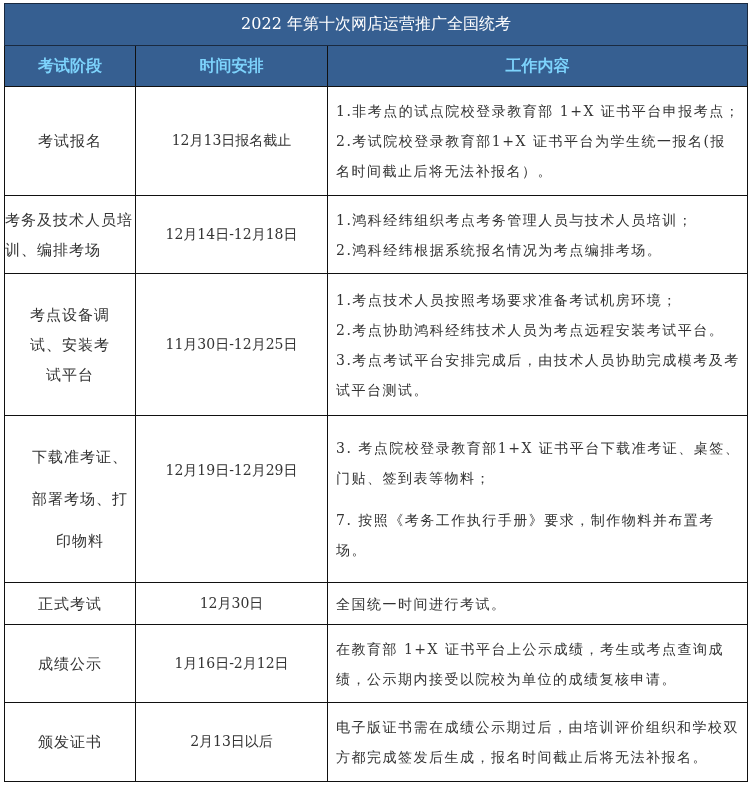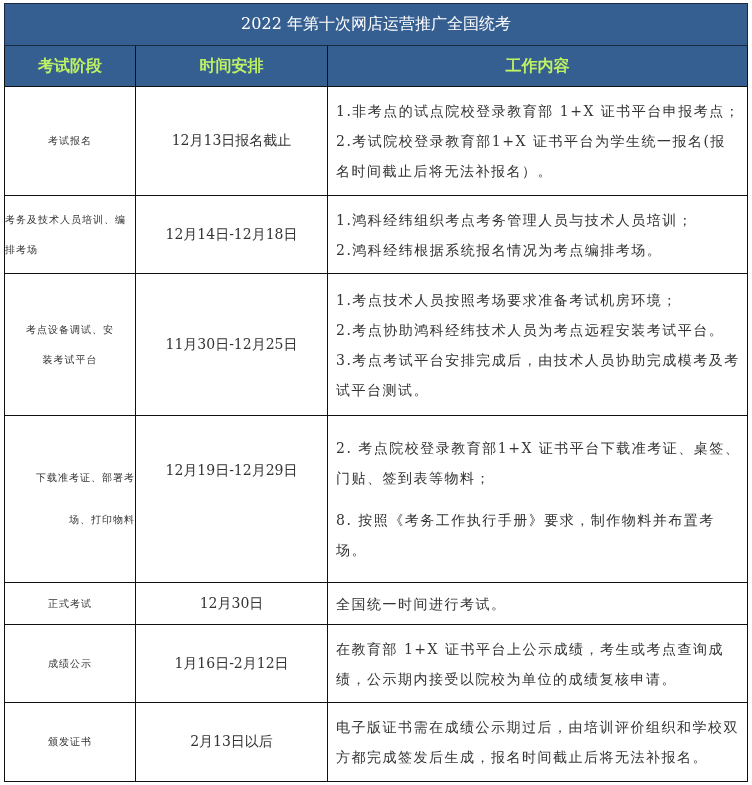--- a/index.html
+++ b/index.html
@@ -2,23 +2,23 @@
 <html><head>
 <meta charset="utf-8">
 <style>
   html, body { margin:0; padding:0; background:#ffffff; }
   body { width:752px; height:785px; position:relative; overflow:hidden;
          font-family:"DejaVu Serif","Liberation Serif",serif; color:#333333; }
   .tbl { position:absolute; left:4px; top:3px; width:743px; border-collapse:collapse; table-layout:fixed; }
   .tbl td, .tbl th { border:1.5px solid #111111; padding:0; vertical-align:middle; }
   .title-row td { background:#365F91; color:#ffffff; height:41px; text-align:center;
                   font-family:"DejaVu Serif","Liberation Serif",serif; font-size:16px; font-weight:normal; border-color:#1a2a40; }
-  .head-row th { background:#365F91; color:#bef264; height:40px; text-align:center;
+  .head-row th { background:#365F91; color:#7dd3fc; height:40px; text-align:center;
                  font-family:"DejaVu Sans","Liberation Sans",sans-serif; font-size:16px; font-weight:bold; }
-  .stage { text-align:center; font-size:10px; line-height:30px; letter-spacing:1px;border-radius:17px; }
+  .stage { text-align:center; font-size:15px; line-height:30px; letter-spacing:1px;border-radius:17px; }
   .time { text-align:center; font-size:14px; }
   .content { font-size:14px; line-height:30px; padding:0 6px 0 8px !important; letter-spacing:1.5px; }
   .content p { margin:0; }
   .content p.gap { margin-top:12px; }
 </style>
 </head>
 <body>
 
 <table class="tbl">
   <colgroup>
@@ -58,25 +58,25 @@
     <td class="stage" style="padding:0 18px">考点设备调试、安装考试平台</td>
     <td class="time">11月30日-12月25日</td>
     <td class="content">
       <p>1.考点技术人员按照考场要求准备考试机房环境；</p>
       <p>2.考点协助鸿科经纬技术人员为考点远程安装考试平台。</p>
       <p>3.考点考试平台安排完成后，由技术人员协助完成模考及考试平台测试。</p>
     </td>
   </tr>
 
   <tr style="height:167px">
-    <td class="stage" style="text-align:right;padding-left:20px;line-height:42px">下载准考证、部署考场、打印物料</td>
+    <td class="stage" style="text-align:center;padding-left:20px;line-height:42px">下载准考证、部署考场、打印物料</td>
     <td class="time" style="vertical-align:top;padding-top:46px">12月19日-12月29日</td>
     <td class="content">
-      <p>2. 考点院校登录教育部1+X 证书平台下载准考证、桌签、门贴、签到表等物料；</p>
-      <p class="gap">8. 按照《考务工作执行手册》要求，制作物料并布置考场。</p>
+      <p>3. 考点院校登录教育部1+X 证书平台下载准考证、桌签、门贴、签到表等物料；</p>
+      <p class="gap">7. 按照《考务工作执行手册》要求，制作物料并布置考场。</p>
     </td>
   </tr>
 
   <tr style="height:42px">
     <td class="stage">正式考试</td>
     <td class="time">12月30日</td>
     <td class="content">
       <p>全国统一时间进行考试。</p>
     </td>
   </tr>

